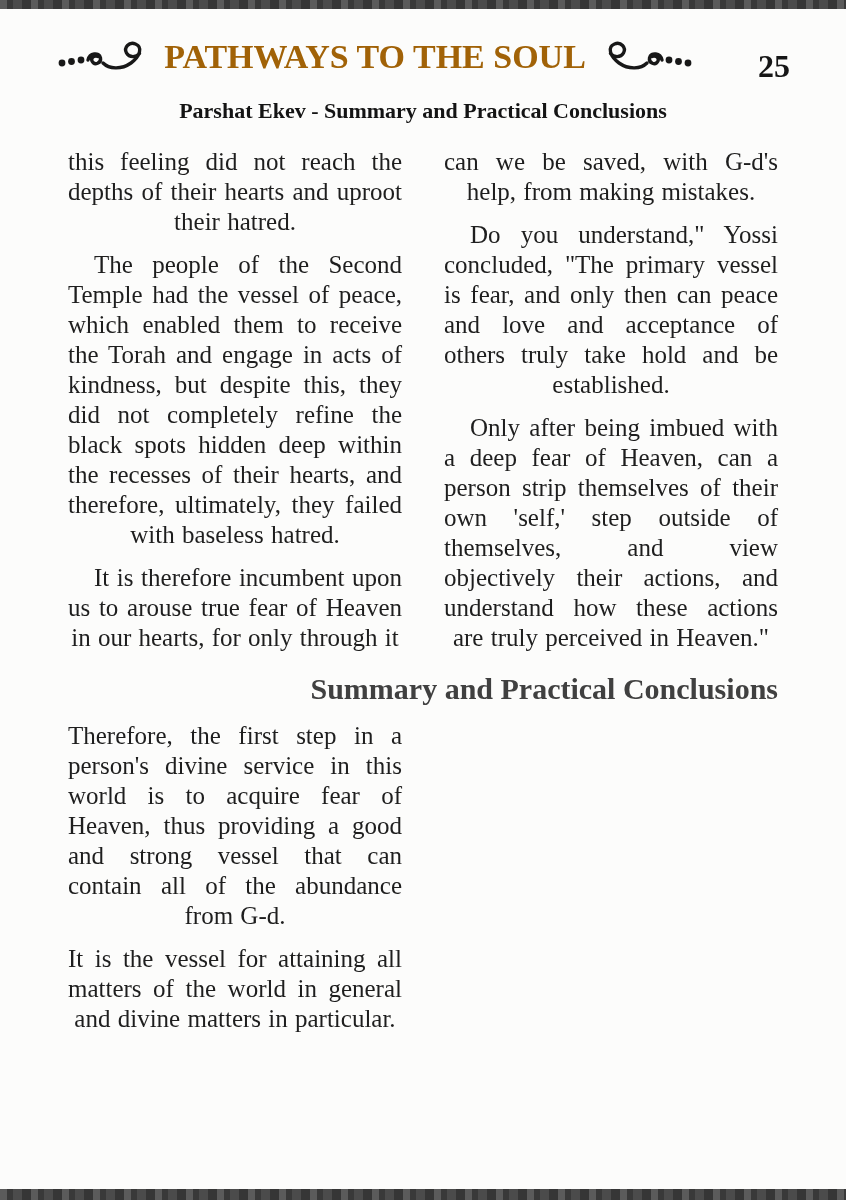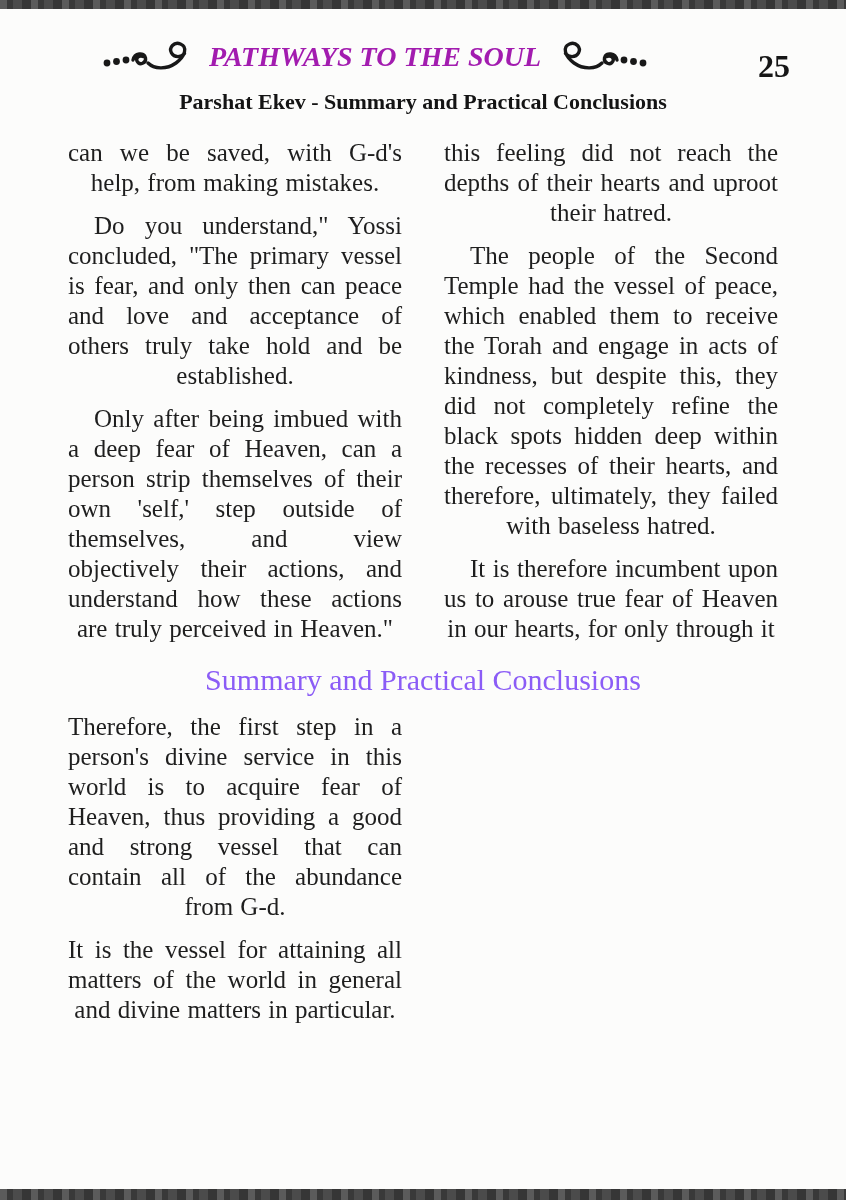--- a/index.html
+++ b/index.html
@@ -31,42 +31,41 @@
   
   .header { position: relative; padding-top: 37px; }
   .title-row {
     display: flex;
     justify-content: center;
     align-items: center;
     gap: 8px;
     padding-right: 96px; 
   }
   .page-title {
-    font-size: 28px;
+    font-size: 34px;
     font-weight: bold;
     letter-spacing: 0px;
     white-space: nowrap;
-    color: #a21caf;
-    font-style: italic;
+    color: #a16207;
   }
   .flourish { display: block; }
   .flourish.right { transform: scaleX(-1); }
   .page-number {
     position: absolute;
     top: 48px;
     right: 56px;
     font-size: 32px;
     font-weight: bold;
     color: #161616;
   }
   .page-subtitle {
     text-align: center;
     font-size: 22px;
     font-weight: bold;
-    margin-top: 12px;
+    margin-top: 21px;
     color: #141414;
   }
 
   
   .content { padding: 0 68px; }
   .columns {
     display: flex;
     gap: 42px;
     margin-top: 23px;
   }
@@ -78,25 +77,25 @@
     margin: 0 0 13px 0;
     text-align: justify;
     text-align-last: center;
     word-spacing: 1px;
   }
   p.para.indent { text-indent: 26px; }
   p.para:last-child { margin-bottom: 0; }
   .num { font-family: "Liberation Sans", "DejaVu Sans", sans-serif; font-weight: bold; font-size: 24px; }
 
   .section-heading {
-    text-align: center;
+    text-align: right;
     font-size: 30px;
-    font-weight: normal;
+    font-weight: bold;
     margin: 19px 0 15px 0;
-    color: #8b5cf6;
+    color: #404040;
   }
 </style>
 </head>
 <body>
 
 <div class="edge-strip top"></div>
 
 <div class="header">
   <div class="title-row">
     <span class="flourish left">
@@ -128,28 +127,28 @@
     </span>
   </div>
   <span class="page-number">25</span>
   <div class="page-subtitle">Parshat Ekev - Summary and Practical Conclusions</div>
 </div>
 
 <div class="content">
 
   <div class="columns">
     <div class="col">
+      <p class="para">this feeling did not reach the depths of their hearts and uproot their hatred.</p>
+      <p class="para indent">The people of the Second Temple had the vessel of peace, which enabled them to receive the Torah and engage in acts of kindness, but despite this, they did not completely refine the black spots hidden deep within the recesses of their hearts, and therefore, ultimately, they failed with baseless hatred.</p>
+      <p class="para indent">It is therefore incumbent upon us to arouse true fear of Heaven in our hearts, for only through it</p>
+    </div>
+    <div class="col">
       <p class="para">can we be saved, with G-d's help, from making mistakes.</p>
       <p class="para indent">Do you understand," Yossi concluded, "The primary vessel is fear, and only then can peace and love and acceptance of others truly take hold and be established.</p>
       <p class="para indent">Only after being imbued with a deep fear of Heaven, can a person strip themselves of their own 'self,' step outside of themselves, and view objectively their actions, and understand how these actions are truly perceived in Heaven."</p>
-    </div>
-    <div class="col">
-      <p class="para">this feeling did not reach the depths of their hearts and uproot their hatred.</p>
-      <p class="para indent">The people of the Second Temple had the vessel of peace, which enabled them to receive the Torah and engage in acts of kindness, but despite this, they did not completely refine the black spots hidden deep within the recesses of their hearts, and therefore, ultimately, they failed with baseless hatred.</p>
-      <p class="para indent">It is therefore incumbent upon us to arouse true fear of Heaven in our hearts, for only through it</p>
     </div>
   </div>
 
   <h2 class="section-heading">Summary and Practical Conclusions</h2>
 
   <div class="columns" style="margin-top:0">
     <div class="col">
       <p class="para">Therefore, the first step in a person's divine service in this world is to acquire fear of Heaven, thus providing a good and strong vessel that can contain all of the abundance from G-d.</p>
       <p class="para">It is the vessel for attaining all matters of the world in general and divine matters in particular.</p>
     </div>

